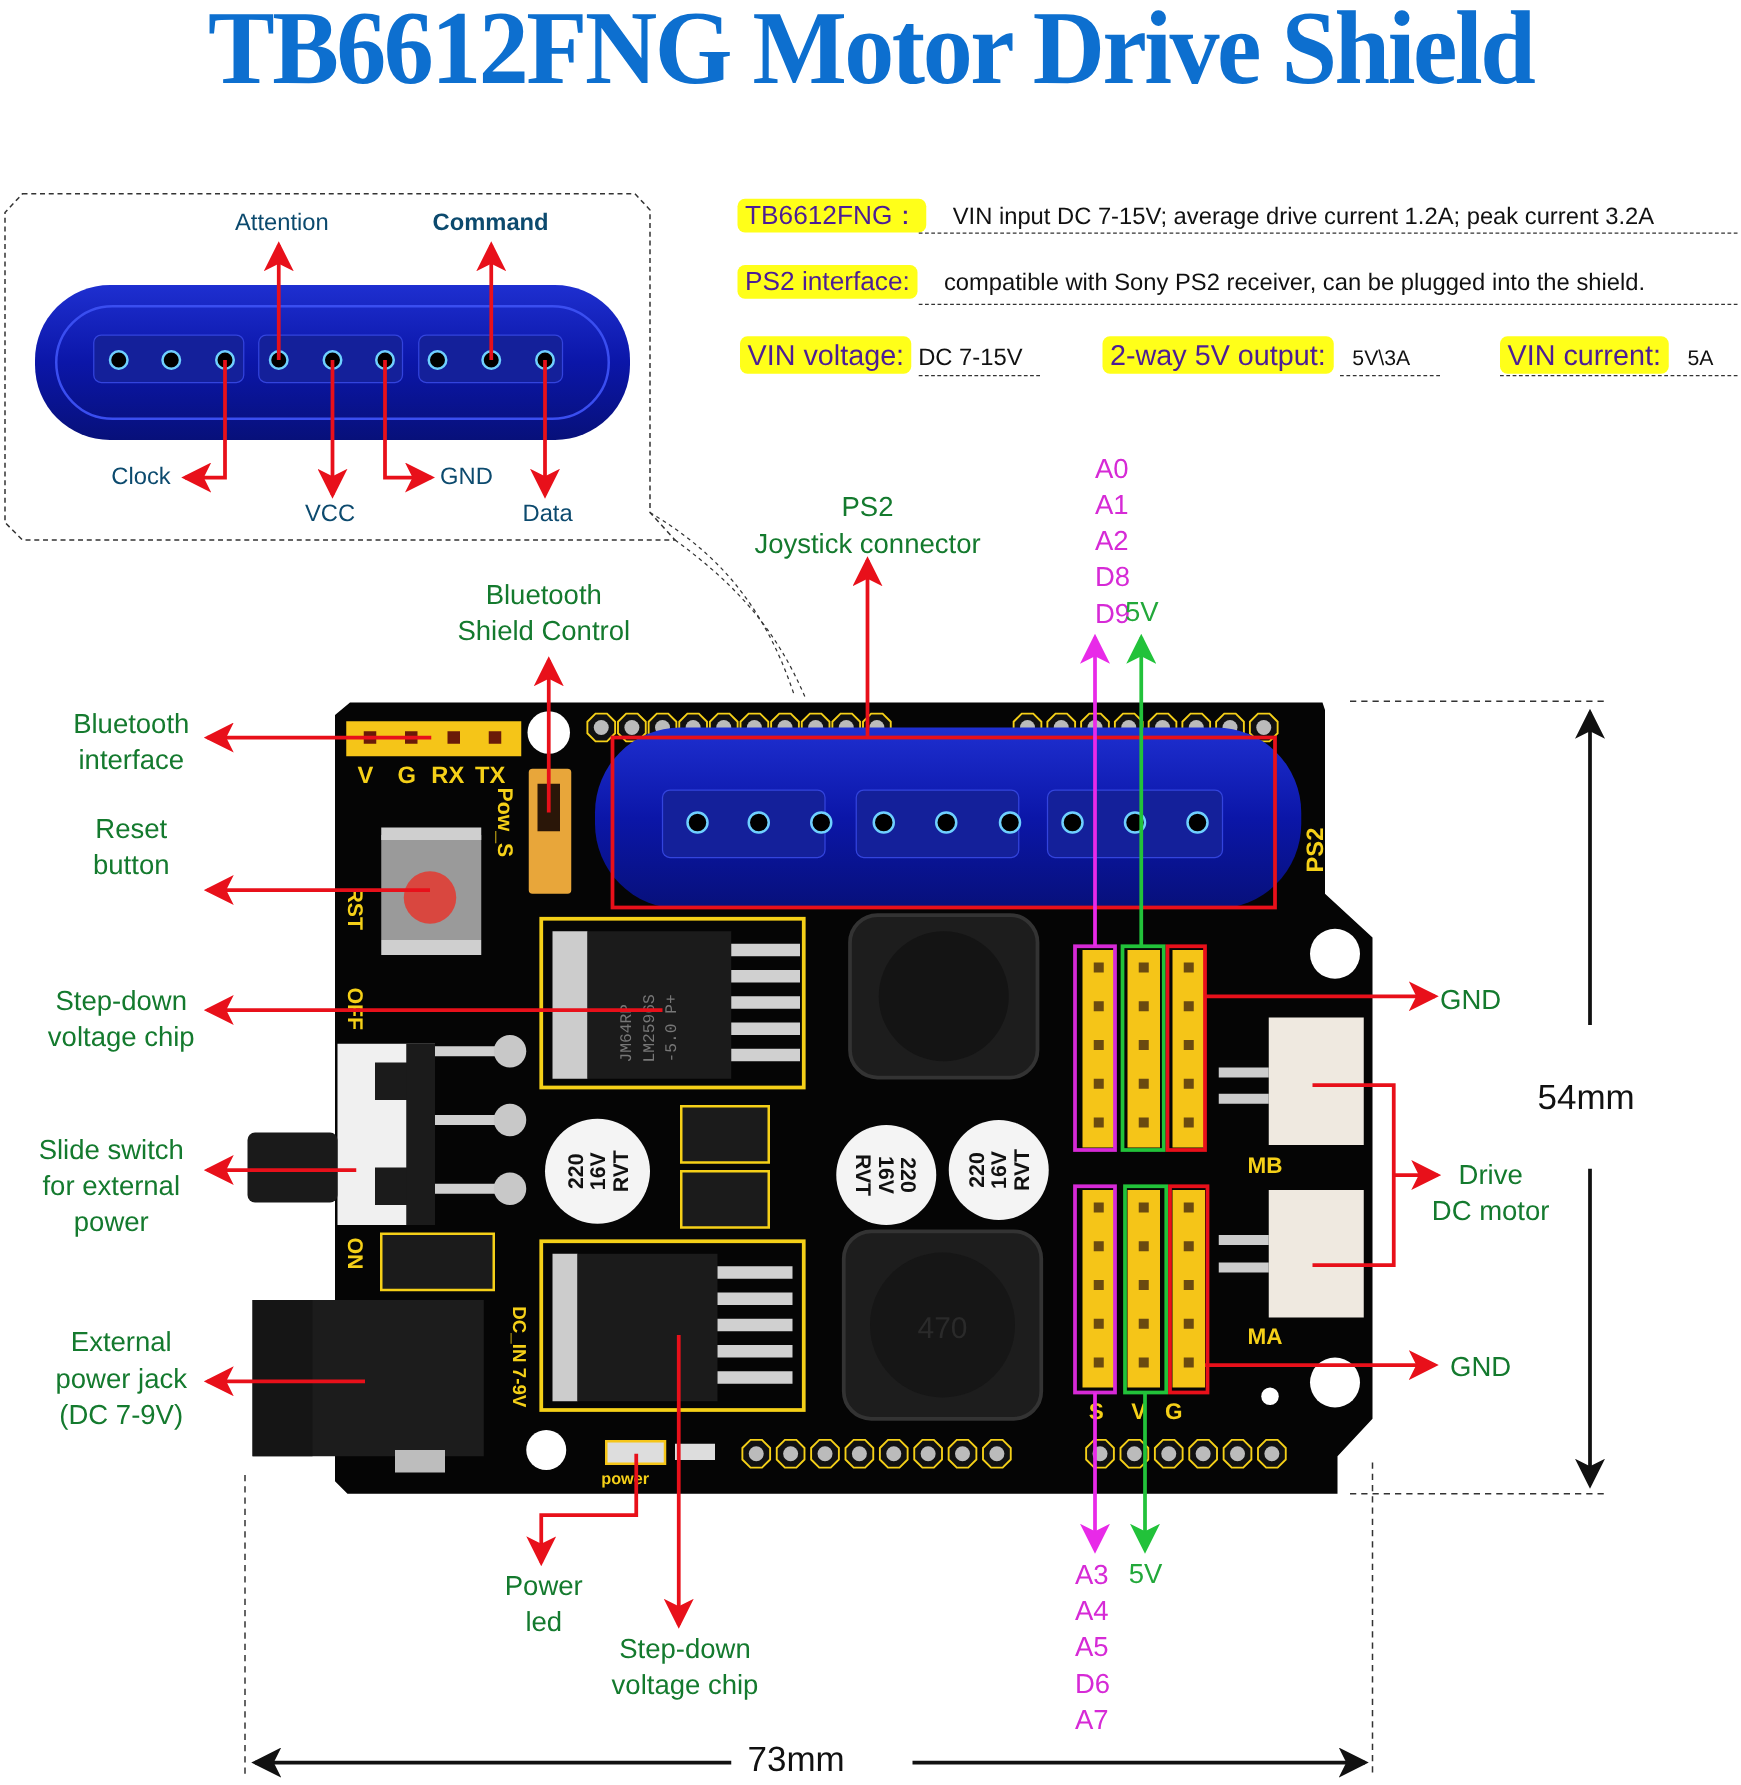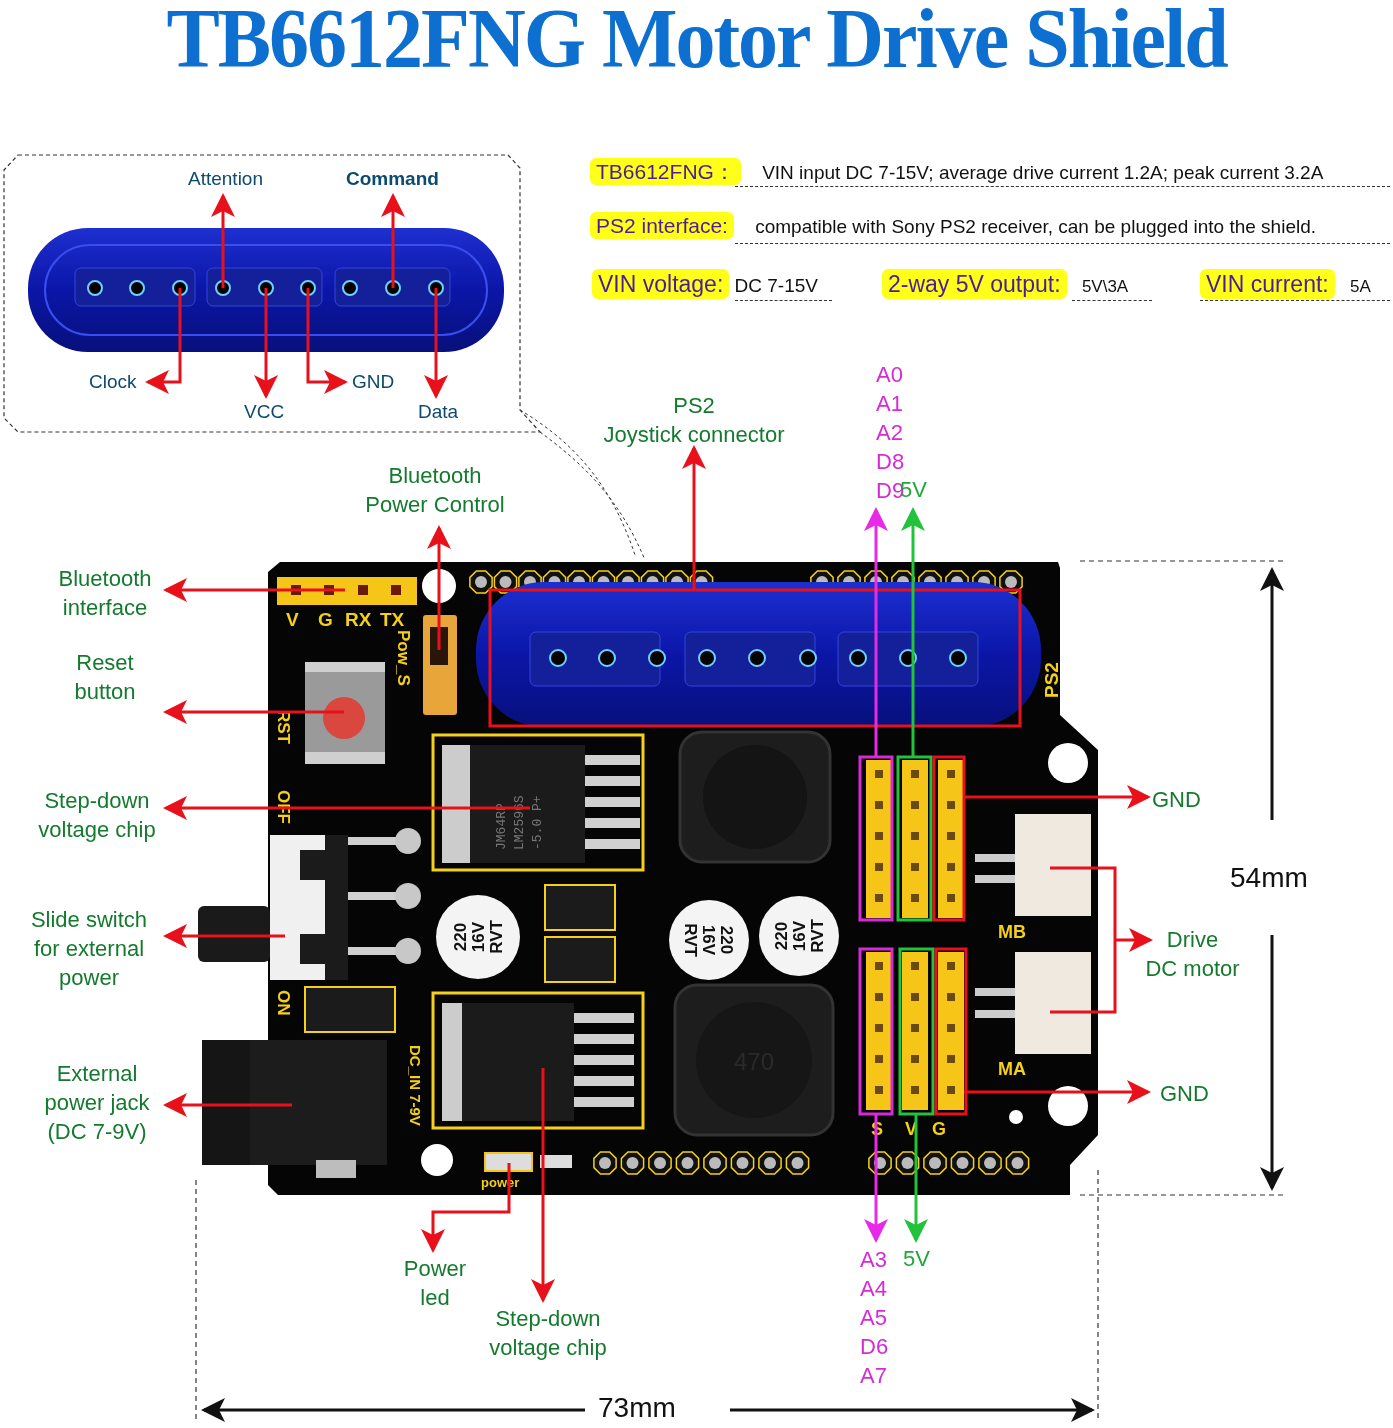--- a/index.html
+++ b/index.html
@@ -403,21 +403,21 @@
 
 <div class="lbl-k" style="left:188px;top:168px;">Attention</div>
 <div class="lbl-k" style="left:346px;top:168px;font-weight:bold;">Command</div>
 <div class="lbl-k" style="left:89px;top:371px;">Clock</div>
 <div class="lbl-k" style="left:244px;top:401px;">VCC</div>
 <div class="lbl-k" style="left:352px;top:371px;">GND</div>
 <div class="lbl-k" style="left:418px;top:401px;">Data</div>
 
 <div class="lbl-g" style="left:355px;top:461px;width:160px;">
   <div>Bluetooth</div>
-  <div>Power Control</div>
+  <div>Shield Control</div>
 </div>
 <div class="lbl-g" style="left:594px;top:391px;width:200px;">
   <div>PS2</div>
   <div>Joystick connector</div>
 </div>
 <div class="lbl-g" style="left:40px;top:564px;width:130px;">
   <div>Bluetooth</div>
   <div>interface</div>
 </div>
 <div class="lbl-g" style="left:40px;top:648px;width:130px;">

